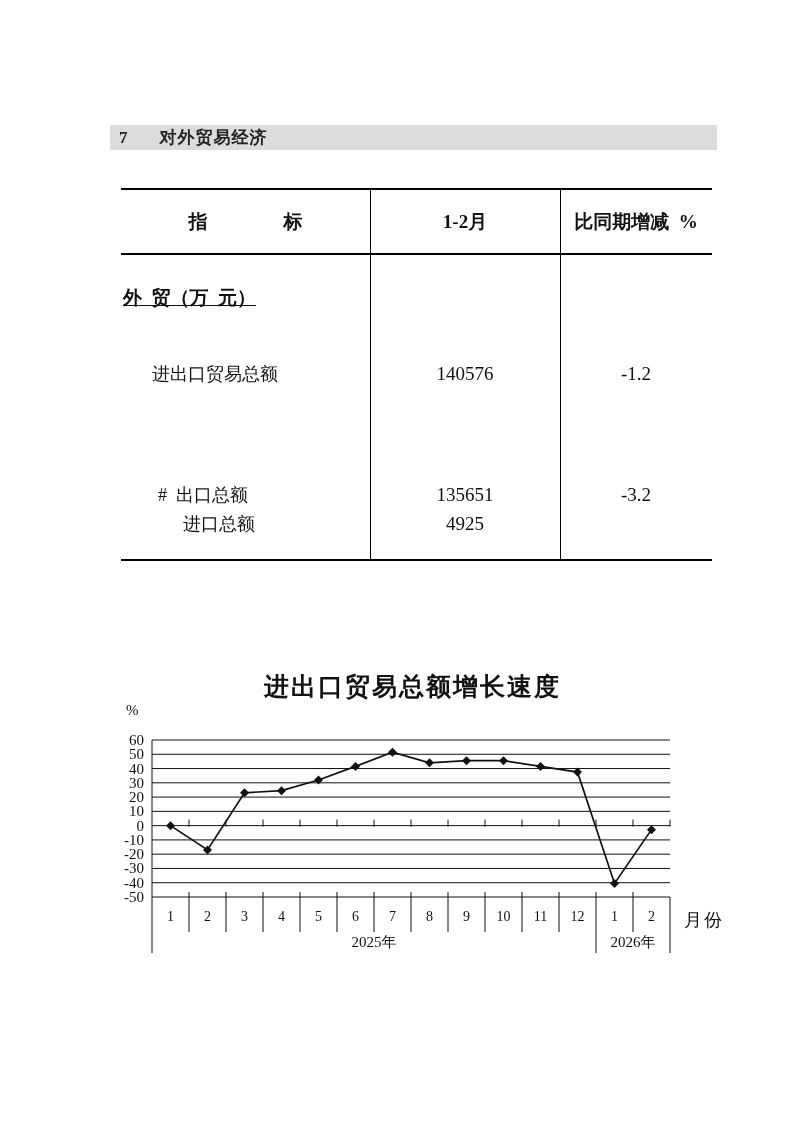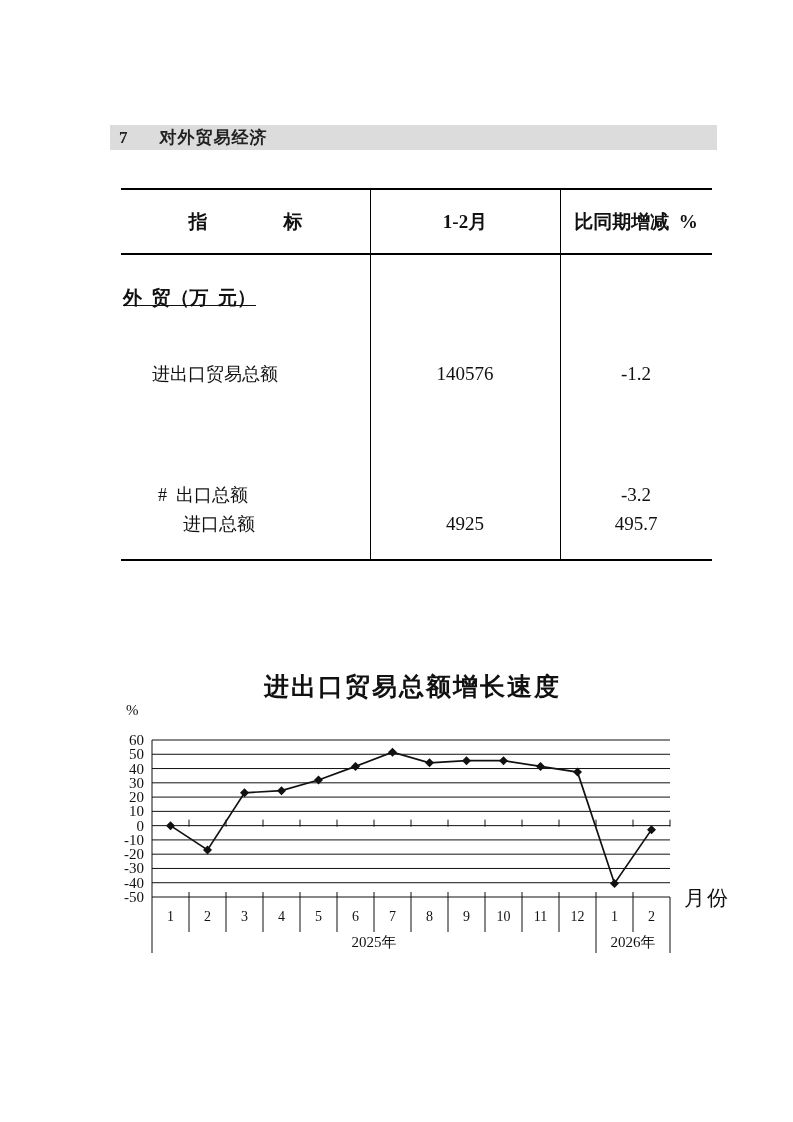--- a/index.html
+++ b/index.html
@@ -39,21 +39,21 @@
   .rlabel{font-size:18px;}
   .rval{font-size:19px;}
   .r1{top:171px;}  .r2{top:246px;margin-top:46px;}  .r3{top:321px;}
   .ind1{padding-left:31px;} .ind2{padding-left:37px;} .ind3{padding-left:62px;}
   
   .chart-title{
     position:absolute;left:16px;top:670px;width:793px;
     text-align:center;font-size:25px;font-weight:bold;letter-spacing:2px;
   }
   .y-unit{position:absolute;left:126px;top:702px;font-size:15px;}
-  .x-axis-label{position:absolute;left:684px;top:884px;font-size:21px;letter-spacing:2px;text-align:center;}
+  .x-axis-label{position:absolute;left:684px;top:908px;font-size:18px;letter-spacing:2px;text-align:center;}
   .chart-svg{position:absolute;left:0;top:660px;}
 </style>
 </head>
 <body>
 
 <div class="page">
 
   <div class="section-bar" style="background: rgb(220, 220, 220);">
     <span class="num">7</span>
     <span class="ttl">对外贸易经济</span>
@@ -68,25 +68,25 @@
     <div class="cell th c2">1-2月</div>
     <div class="cell th c3">比同期增减  %</div>
 
     <div class="cell group c1">外  贸（万  元）</div>
 
     <div class="cell rlabel c1 r1 ind1">进出口贸易总额</div>
     <div class="cell rval c2 r1">140576</div>
     <div class="cell rval c3 r1">-1.2</div>
 
     <div class="cell rlabel c1 r2 ind2">#  出口总额</div>
+    <div class="cell rval c2 r2">135651</div>
     <div class="cell rval c3 r2">-3.2</div>
 
     <div class="cell rlabel c1 r3 ind3">进口总额</div>
     <div class="cell rval c2 r3">4925</div>
-    <div class="cell rval c3 r3">495.7</div>
   </div>
 
   <div class="chart-title">进出口贸易总额增长速度</div>
   <div class="y-unit">%</div>
   <div class="x-axis-label">月份</div>
 
   <svg class="chart-svg" width="793" height="300" viewBox="0 0 793 300" xmlns="http://www.w3.org/2000/svg">
       <g>
         <line x1="152" y1="80" x2="670" y2="80" stroke="#111111" stroke-width="1"></line>
         <line x1="152" y1="94.27272727272728" x2="670" y2="94.27272727272728" stroke="#111111" stroke-width="1"></line>

